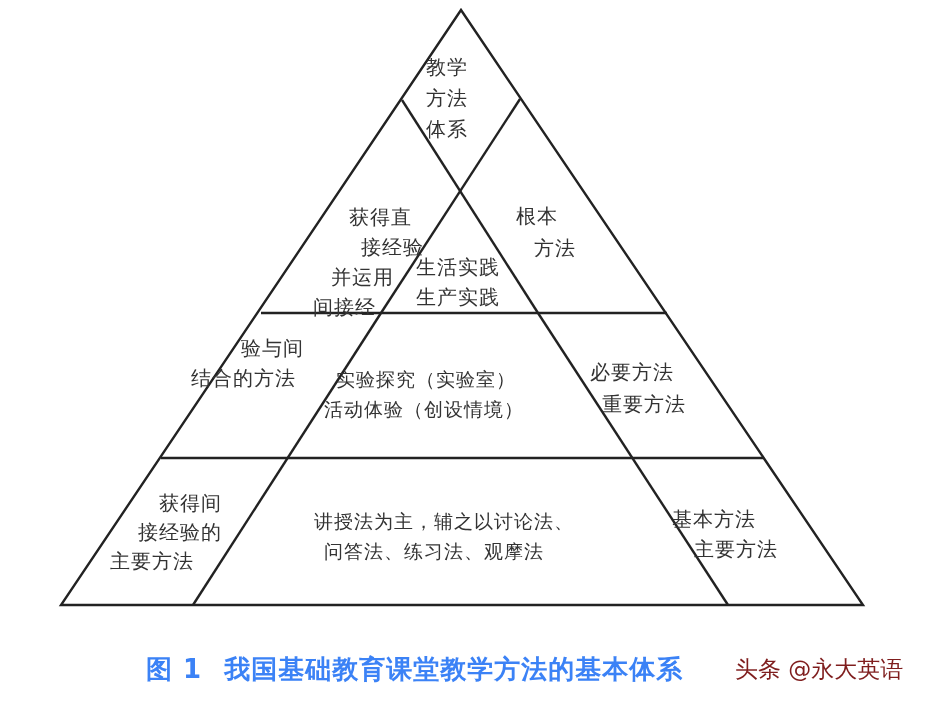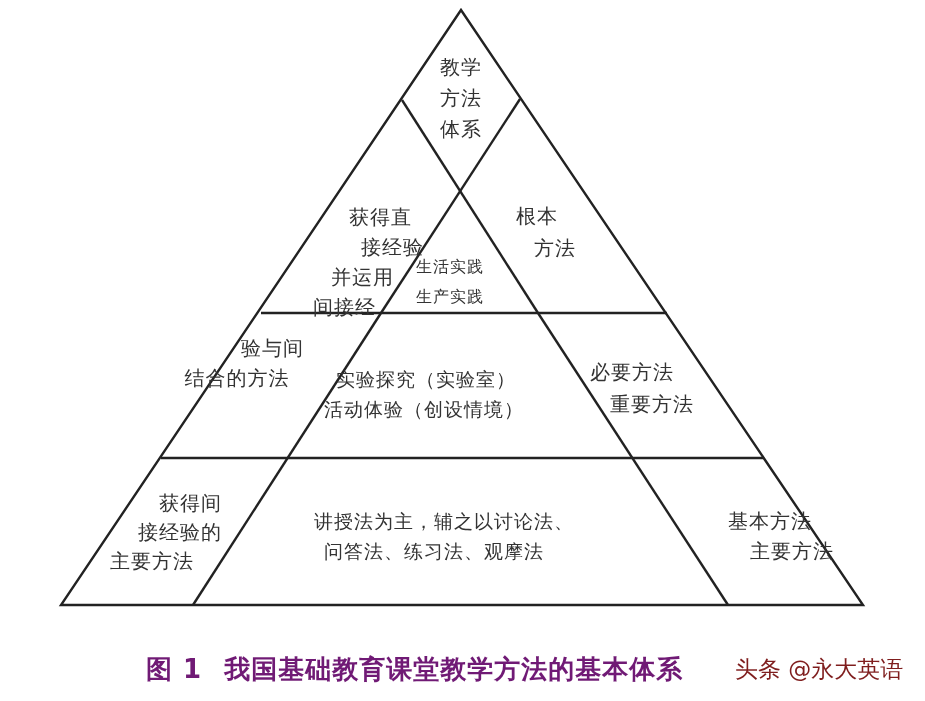--- a/index.html
+++ b/index.html
@@ -3,21 +3,21 @@
 <meta charset="utf-8">
 <style>
   html, body { margin: 0; padding: 0; background: #ffffff; }
   body { width: 925px; height: 701px; position: relative; overflow: hidden;
          font-family: "DejaVu Serif", "Liberation Serif", serif; color: #222; }
   svg.pyr { position: absolute; left: 0; top: 0; }
   .lbl { position: absolute; font-size: 20px; line-height: 30px; color: #333;
          white-space: nowrap; letter-spacing: 1px; }
   .lbl div { display: block; }
   .caption { position: absolute; left: 146px; top: 652px; font-size: 26px; font-weight: bold;
-             font-family: "DejaVu Sans", "Liberation Sans", sans-serif; color: #701a75; letter-spacing: 1px; }
+             font-family: "DejaVu Sans", "Liberation Sans", sans-serif; color: #3b82f6; letter-spacing: 1px; }
   .caption .num { margin-right: 22px; }
   .watermark { position: absolute; left: 735px; top: 654px; font-size: 23px;
                font-family: "DejaVu Sans", "Liberation Sans", sans-serif; color: #7f1d1d;
                text-shadow: 0 0 2px #fff, 0 0 3px #fff; }
 </style>
 </head>
 <body>
 
 <svg class="pyr" width="925" height="701">
   <g stroke="#222" stroke-width="2.4" fill="none" stroke-linejoin="miter">
@@ -28,64 +28,64 @@
     <line x1="161" y1="458" x2="763" y2="458"></line>
 
     <line x1="402" y1="100" x2="538" y2="313"></line>
     <line x1="520" y1="99" x2="381" y2="313"></line>
 
     <line x1="381" y1="313" x2="193" y2="605"></line>
     <line x1="538" y1="313" x2="728" y2="605"></line>
   </g>
 </svg>
 
-<div class="lbl" style="left:440px; top:52px; line-height:31px;">
+<div class="lbl" style="left:426px; top:52px; line-height:31px;">
   <div>教学</div>
   <div>方法</div>
   <div>体系</div>
 </div>
 
 <div class="lbl" style="left:282px; top:155px; text-align:right; width:130px;margin-top:47px;">
   <div>获得直</div>
   <div style="margin-right:-12px;">接经验</div>
   <div style="margin-right:18px;">并运用</div>
   <div style="margin-right:36px;">间接经</div>
 </div>
-<div class="lbl" style="left:416px; top:252px; font-size:16px;">
+<div class="lbl" style="left:416px; top:252px; font-size:20px;">
   <div>生活实践</div>
   <div>生产实践</div>
 </div>
 <div class="lbl" style="left:516px; top:200px; line-height:32px;">
   <div>根本</div>
   <div style="margin-left:18px;">方法</div>
 </div>
 
 <div class="lbl" style="left:178px; top:333px; text-align:right; width:150px;">
   <div style="margin-right:24px;">验与间</div>
-  <div style="margin-right:32px;text-align:center;">结合的方法</div>
+  <div style="margin-right:32px;">结合的方法</div>
 </div>
 <div class="lbl" style="left:324px; top:364px; font-size:19px;">
   <div style="margin-left:12px;">实验探究（实验室）</div>
   <div>活动体验（创设情境）</div>
 </div>
 <div class="lbl" style="left:590px; top:356px; line-height:32px;">
   <div>必要方法</div>
-  <div style="margin-left:20px;">重要方法</div>
+  <div style="margin-left:12px;">重要方法</div>
 </div>
 
 <div class="lbl" style="left:92px; top:489px; text-align:right; width:130px; line-height:29px;">
   <div style="margin-right:0px;text-align:right;">获得间</div>
   <div>接经验的</div>
   <div style="margin-right:28px;">主要方法</div>
 </div>
 <div class="lbl" style="left:314px; top:506px; font-size:19px;">
   <div>讲授法为主，辅之以讨论法、</div>
   <div style="margin-left:10px;">问答法、练习法、观摩法</div>
 </div>
-<div class="lbl" style="left:728px; top:506px;">
+<div class="lbl" style="left:672px; top:506px;font-family:Liberation Mono, monospace;">
   <div>基本方法</div>
   <div style="margin-left:22px;">主要方法</div>
 </div>
 
 <div class="caption">
   <span class="num">图 1</span><span>我国基础教育课堂教学方法的基本体系</span>
 </div>
 <div class="watermark">头条 @永大英语</div>
 
 </body></html>

